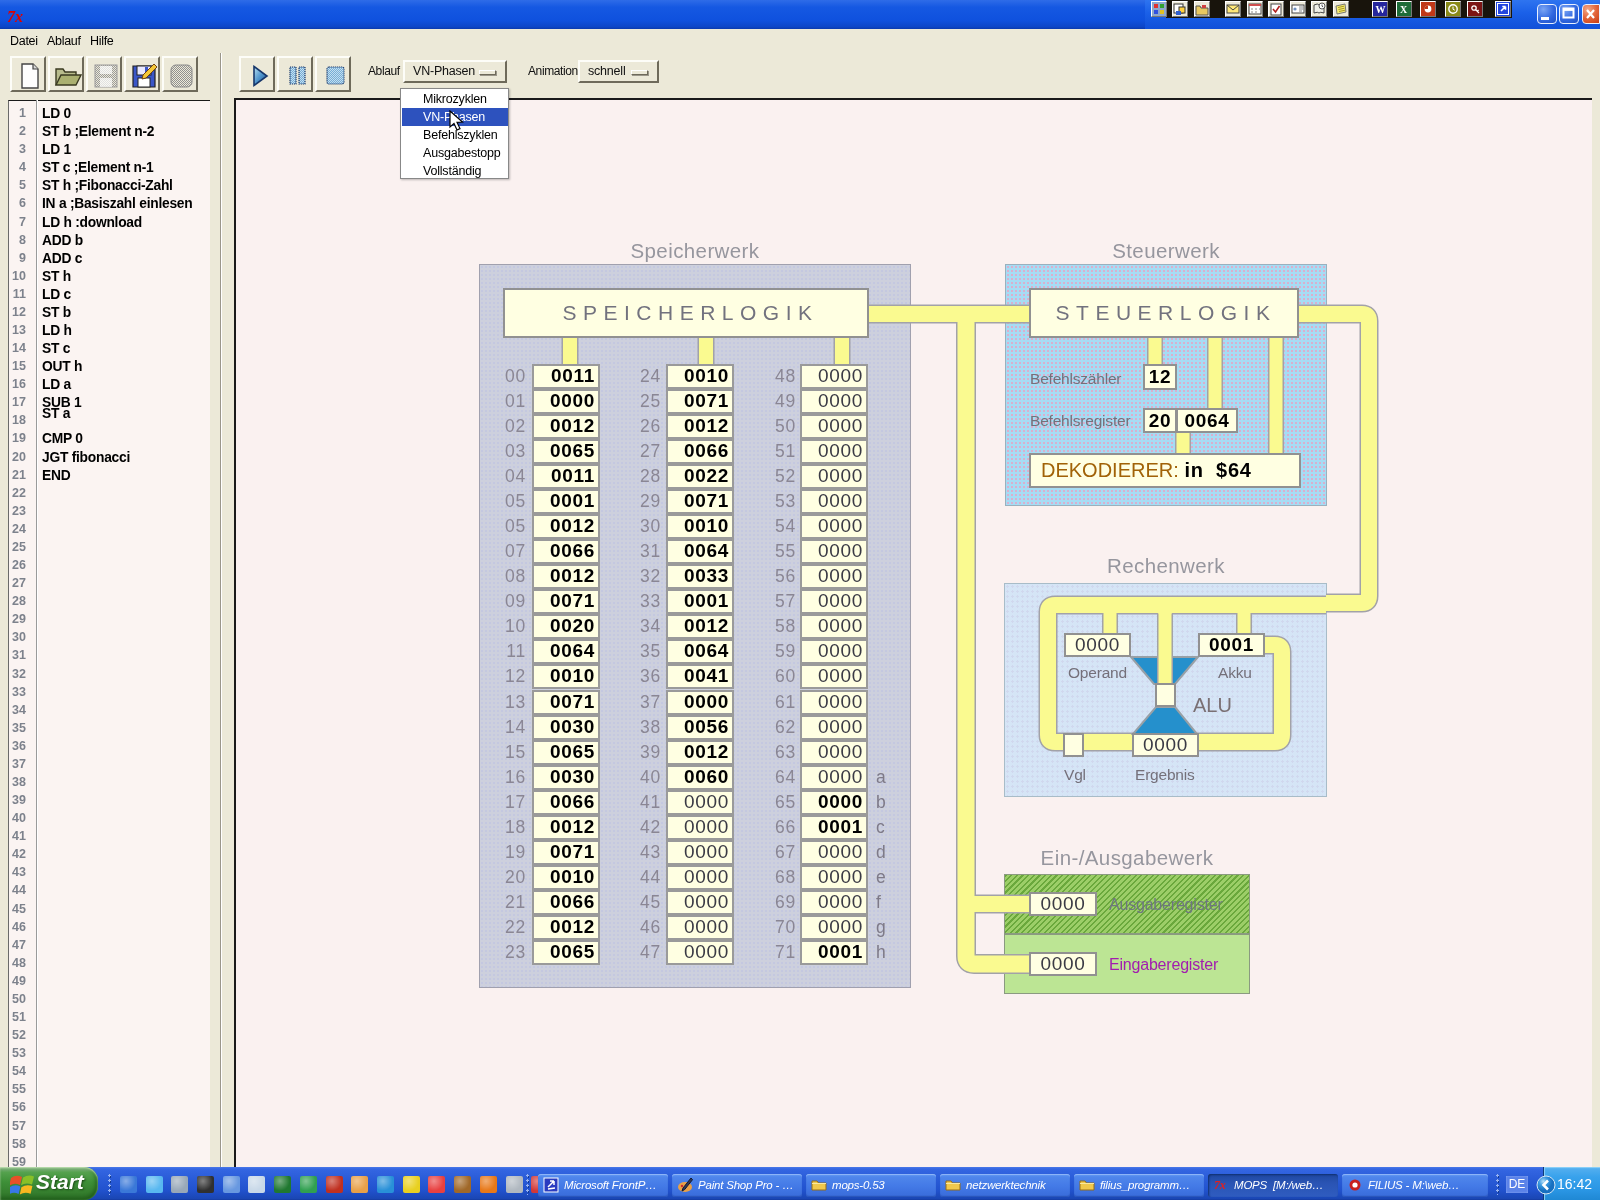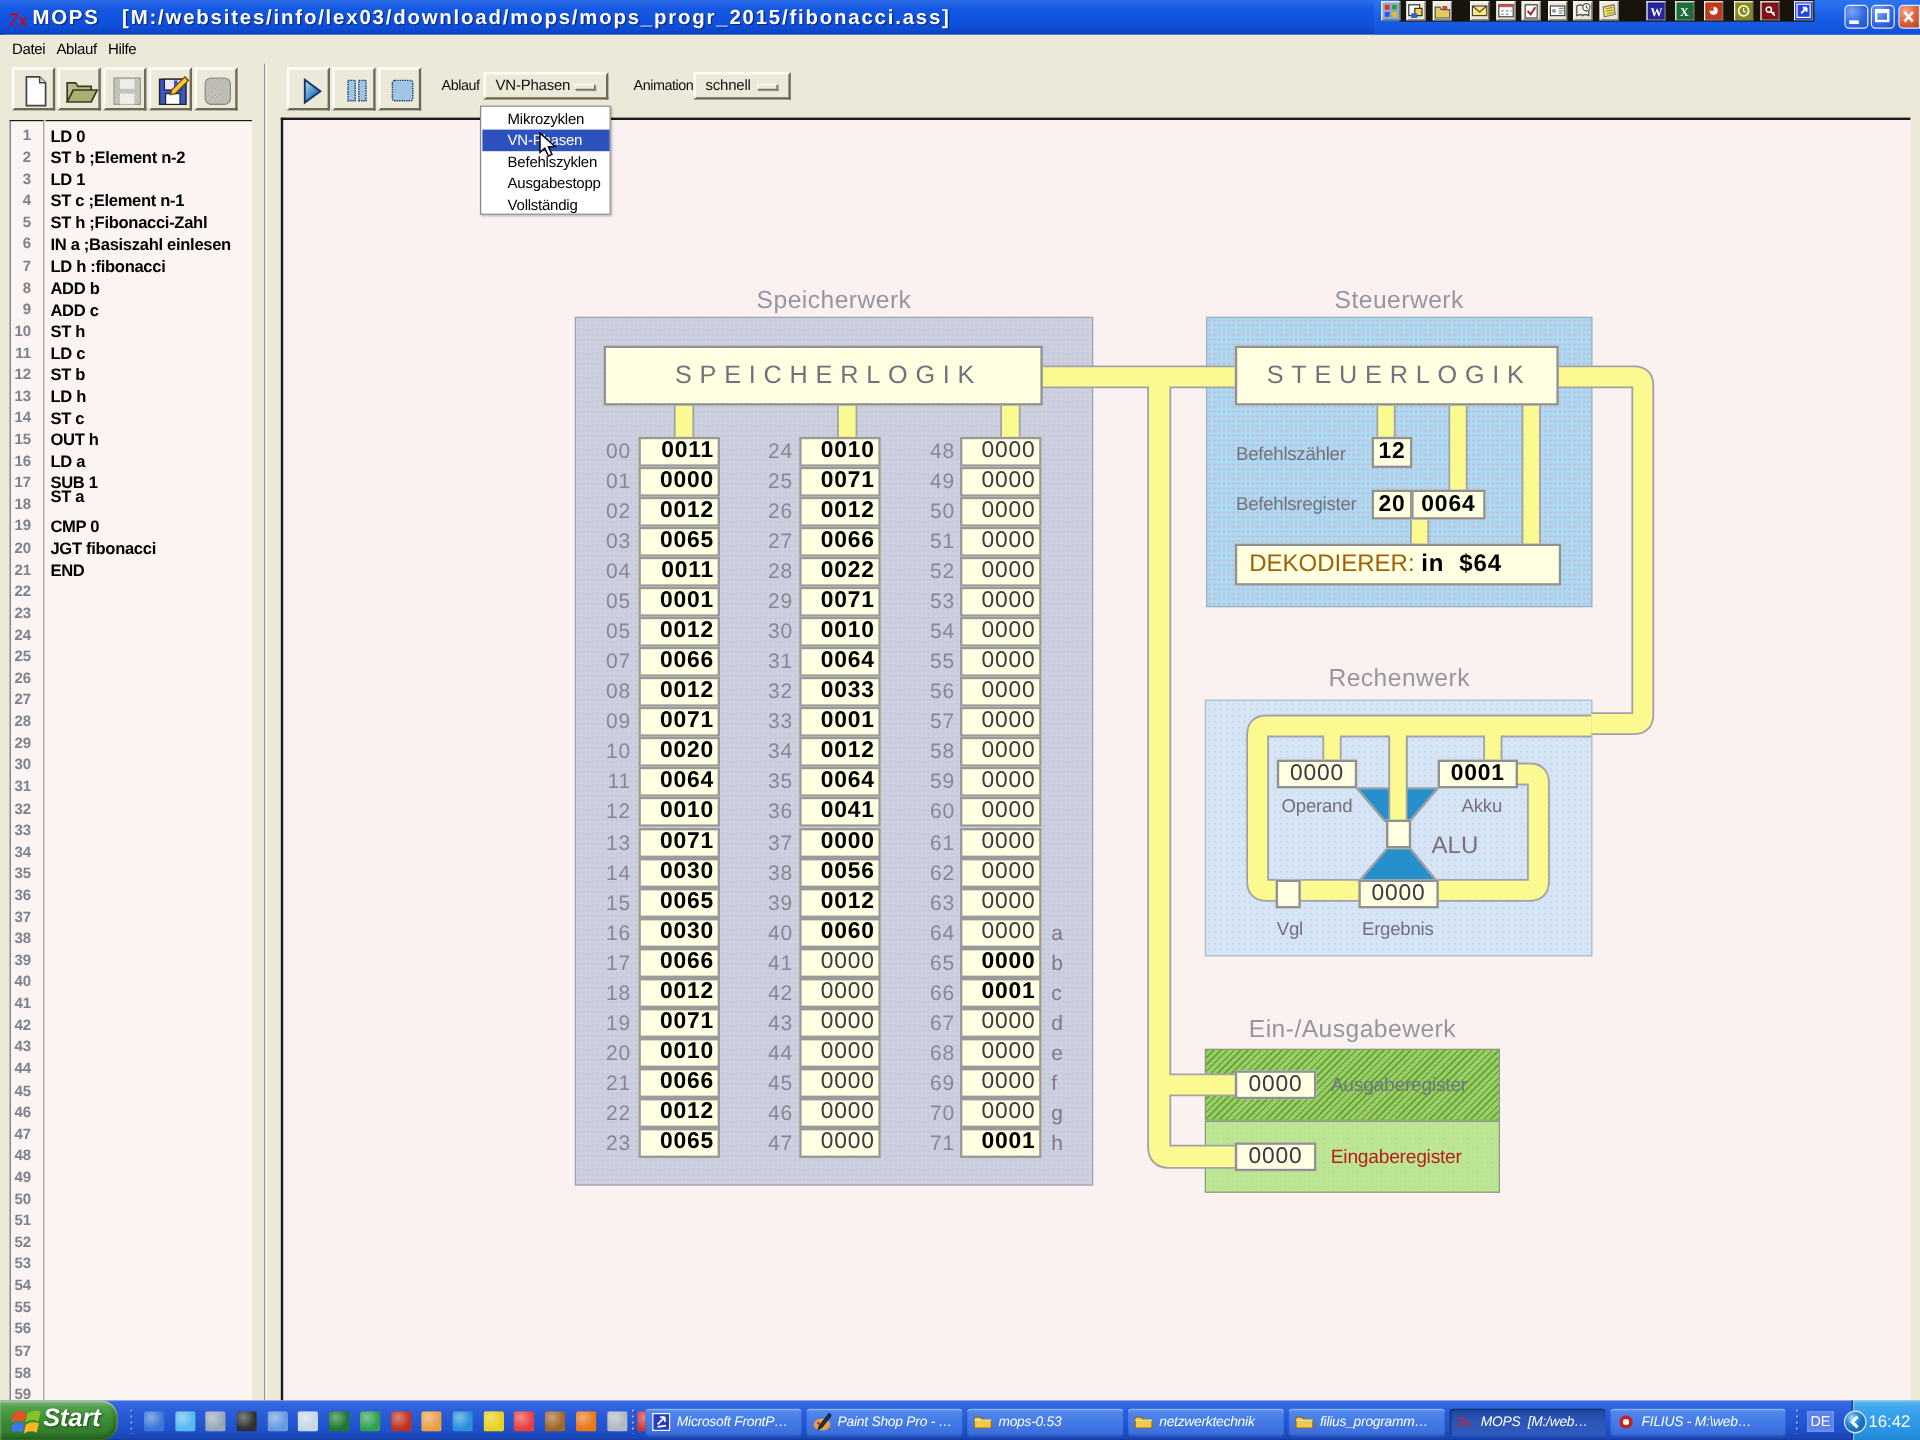--- a/index.html
+++ b/index.html
@@ -99,21 +99,20 @@
  border-left:1px solid #0e3a78;box-shadow:inset 1px 1px 1px #8ed2f8;}
 </style></head><body>
 <div id="screen">
 
 <div class="abs" id="titlebar"></div>
 <div class="abs" id="officestrip"></div>
 <div class="abs" id="officeblack"></div>
 <svg class="abs" style="left:6px;top:7px" width="20" height="20" viewBox="0 0 20 20">
 <text x="1" y="15" font-family="Liberation Serif" font-style="italic" font-weight="bold" font-size="16" fill="#e00000">7x</text>
 </svg>
-<div class="abs ttxt" style="left:27px;top:5px;color:#fff;font-weight:bold;font-size:17px;letter-spacing:1.5px;text-shadow:1px 1px 1px rgba(0,0,30,.55)">MOPS&nbsp;&nbsp; [M:/websites/info/lex03/download/mops/mops_progr_2015/fibonacci.ass]</div>
 <div class="abs oicon" style="left:1151px;background:#8fa8cc"><svg width="14" height="14">
         <rect x="2" y="2" width="4" height="4" fill="#e03030"></rect>
         <rect x="8" y="2" width="4" height="4" fill="#30a030"></rect>
         <rect x="2" y="8" width="4" height="4" fill="#3050e0"></rect>
         <rect x="8" y="8" width="4" height="4" fill="#e0c020"></rect>
       </svg></div>
 <div class="abs oicon" style="left:1172px;background:#ECE9D8"><svg width="14" height="14">
         <rect x="1" y="2" width="9" height="9" fill="#fff" stroke="#333"></rect>
         <rect x="6" y="5" width="6" height="6" fill="#ffd040" stroke="#333"></rect>
         <rect x="3" y="9" width="5" height="4" fill="#3060d0"></rect>
@@ -289,21 +288,21 @@
     <div class="lcode" style="left:42px;top:124.1px">ST b ;Element n-2</div>
     <div class="lnum" style="left:8px;top:142.2px">3</div>
     <div class="lcode" style="left:42px;top:142.2px">LD 1</div>
     <div class="lnum" style="left:8px;top:160.2px">4</div>
     <div class="lcode" style="left:42px;top:160.2px">ST c ;Element n-1</div>
     <div class="lnum" style="left:8px;top:178.3px">5</div>
     <div class="lcode" style="left:42px;top:178.3px">ST h ;Fibonacci-Zahl</div>
     <div class="lnum" style="left:8px;top:196.4px">6</div>
     <div class="lcode" style="left:42px;top:196.4px">IN a ;Basiszahl einlesen</div>
     <div class="lnum" style="left:8px;top:214.5px">7</div>
-    <div class="lcode" style="left:42px;top:214.5px">LD h :fibonacci</div>
+    <div class="lcode" style="left:42px;top:214.5px">LD h :download</div>
     <div class="lnum" style="left:8px;top:232.6px">8</div>
     <div class="lcode" style="left:42px;top:232.6px">ADD b</div>
     <div class="lnum" style="left:8px;top:250.6px">9</div>
     <div class="lcode" style="left:42px;top:250.6px">ADD c</div>
     <div class="lnum" style="left:8px;top:268.7px">10</div>
     <div class="lcode" style="left:42px;top:268.7px">ST h</div>
     <div class="lnum" style="left:8px;top:286.8px">11</div>
     <div class="lcode" style="left:42px;top:286.8px">LD c</div>
     <div class="lnum" style="left:8px;top:304.9px">12</div>
     <div class="lcode" style="left:42px;top:304.9px">ST b</div>
@@ -575,21 +574,21 @@
 <div class="abs glabel" style="left:832px;top:564px">Operand</div>
 <div class="abs glabel" style="left:982px;top:564px">Akku</div>
 <div class="abs" style="left:957px;top:594px;font-size:20px;color:#7A7074">ALU</div>
 <div class="abs cream" style="left:827px;top:633px;width:21px;height:24px"></div>
 <div class="abs cream" style="left:896px;top:633px;width:67px;height:24px;text-align:center;font-size:19px;line-height:20px;"><span class="valg">0000</span></div>
 <div class="abs glabel" style="left:828px;top:666px">Vgl</div>
 <div class="abs glabel" style="left:899px;top:666px">Ergebnis</div>
 <div class="abs cream" style="left:793px;top:792px;width:68px;height:24px;text-align:center;font-size:19px;line-height:20px;"><span class="valg">0000</span></div>
 <div class="abs cream" style="left:793px;top:852px;width:68px;height:24px;text-align:center;font-size:19px;line-height:20px;"><span class="valg">0000</span></div>
 <div class="abs glabel" style="left:873px;top:796px;font-size:16px;color:#6E7680">Ausgaberegister</div>
-<div class="abs glabel" style="left:873px;top:856px;font-size:16px;color:#b91c1c">Eingaberegister</div>
+<div class="abs glabel" style="left:873px;top:856px;font-size:16px;color:#a21caf">Eingaberegister</div>
 </div>
 <div class="abs" id="popup">
 <div style="top:1px">Mikrozyklen</div>
 <div style="top:19px" class="sel">VN-Phasen</div>
 <div style="top:37px">Befehlszyklen</div>
 <div style="top:55px">Ausgabestopp</div>
 <div style="top:73px">Vollständig</div>
     </div>
 <svg class="abs" style="left:448px;top:110px" width="20" height="24" viewBox="0 0 20 24">
 <path d="M2 1 L2 17 L6 13.5 L9 20 L12 18.6 L9 12.4 L14.5 12 Z" fill="#fff" stroke="#000" stroke-width="1.2"></path>

